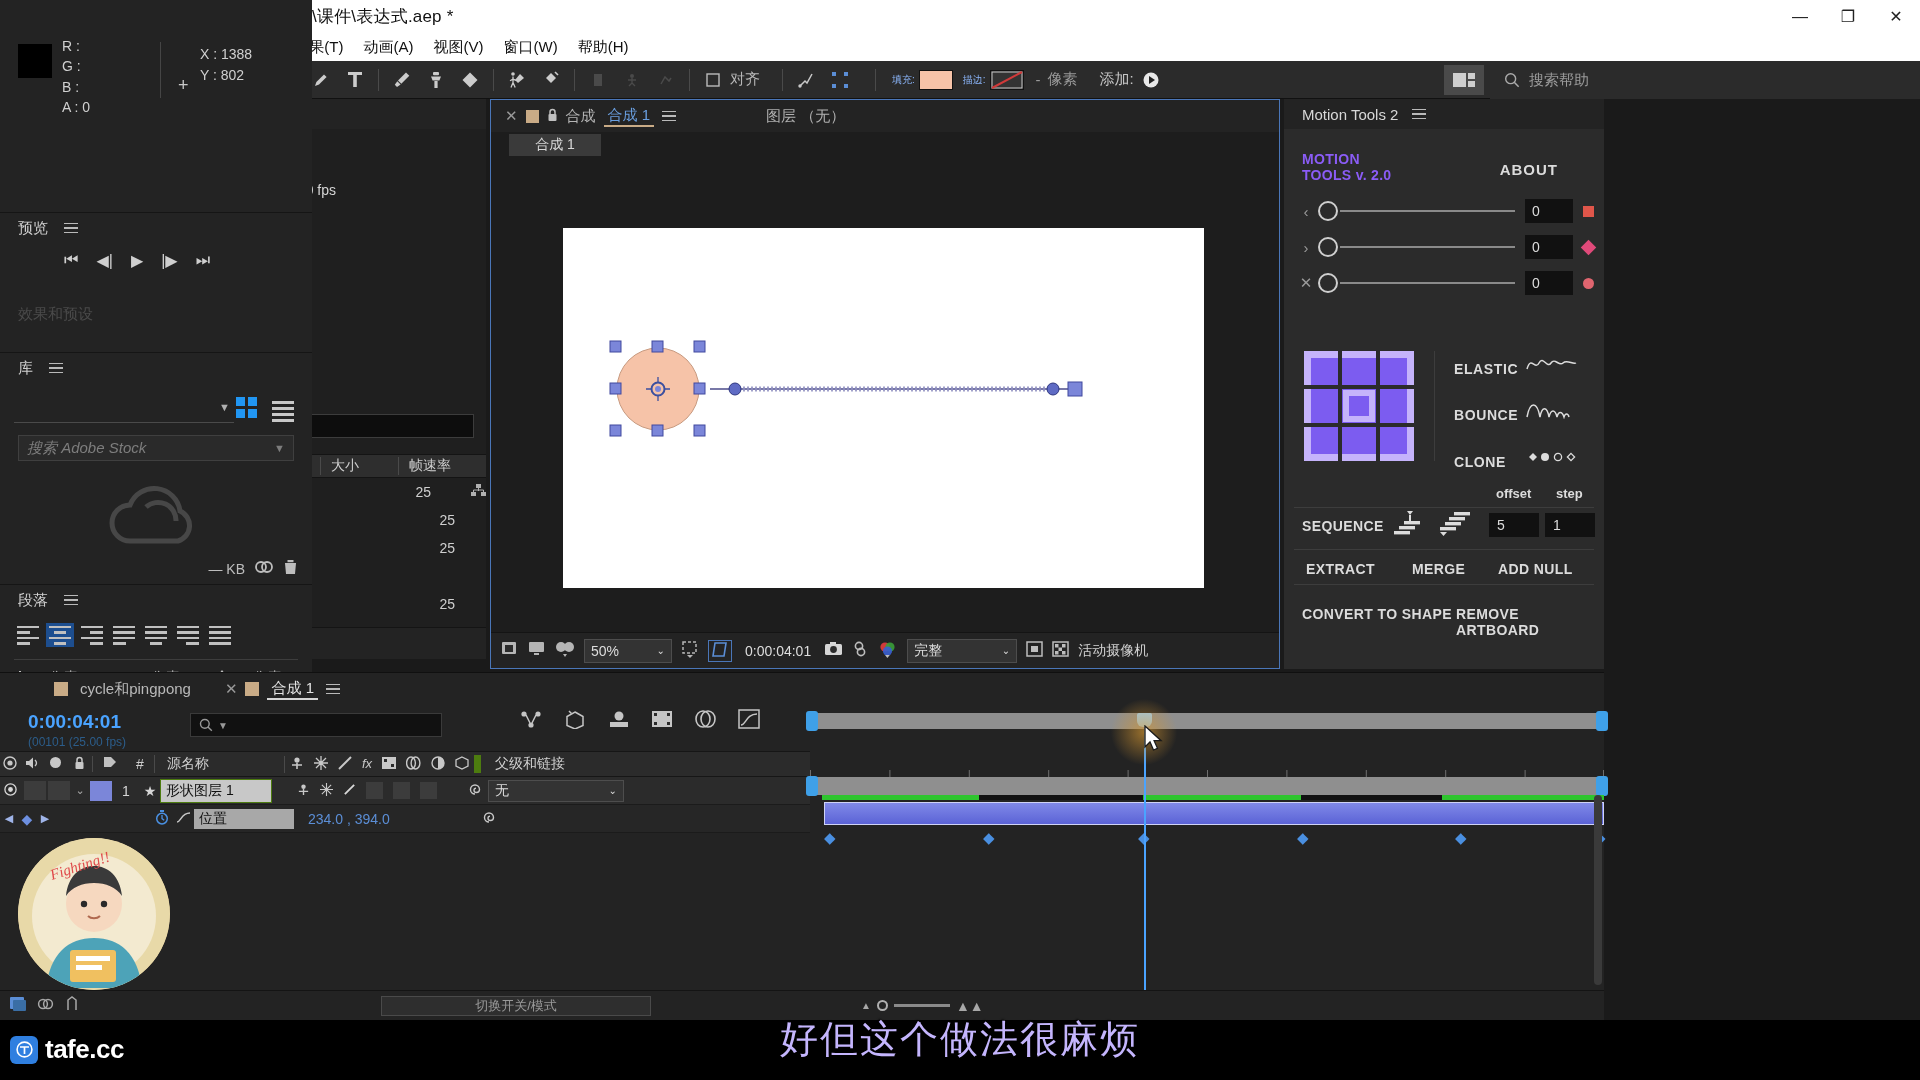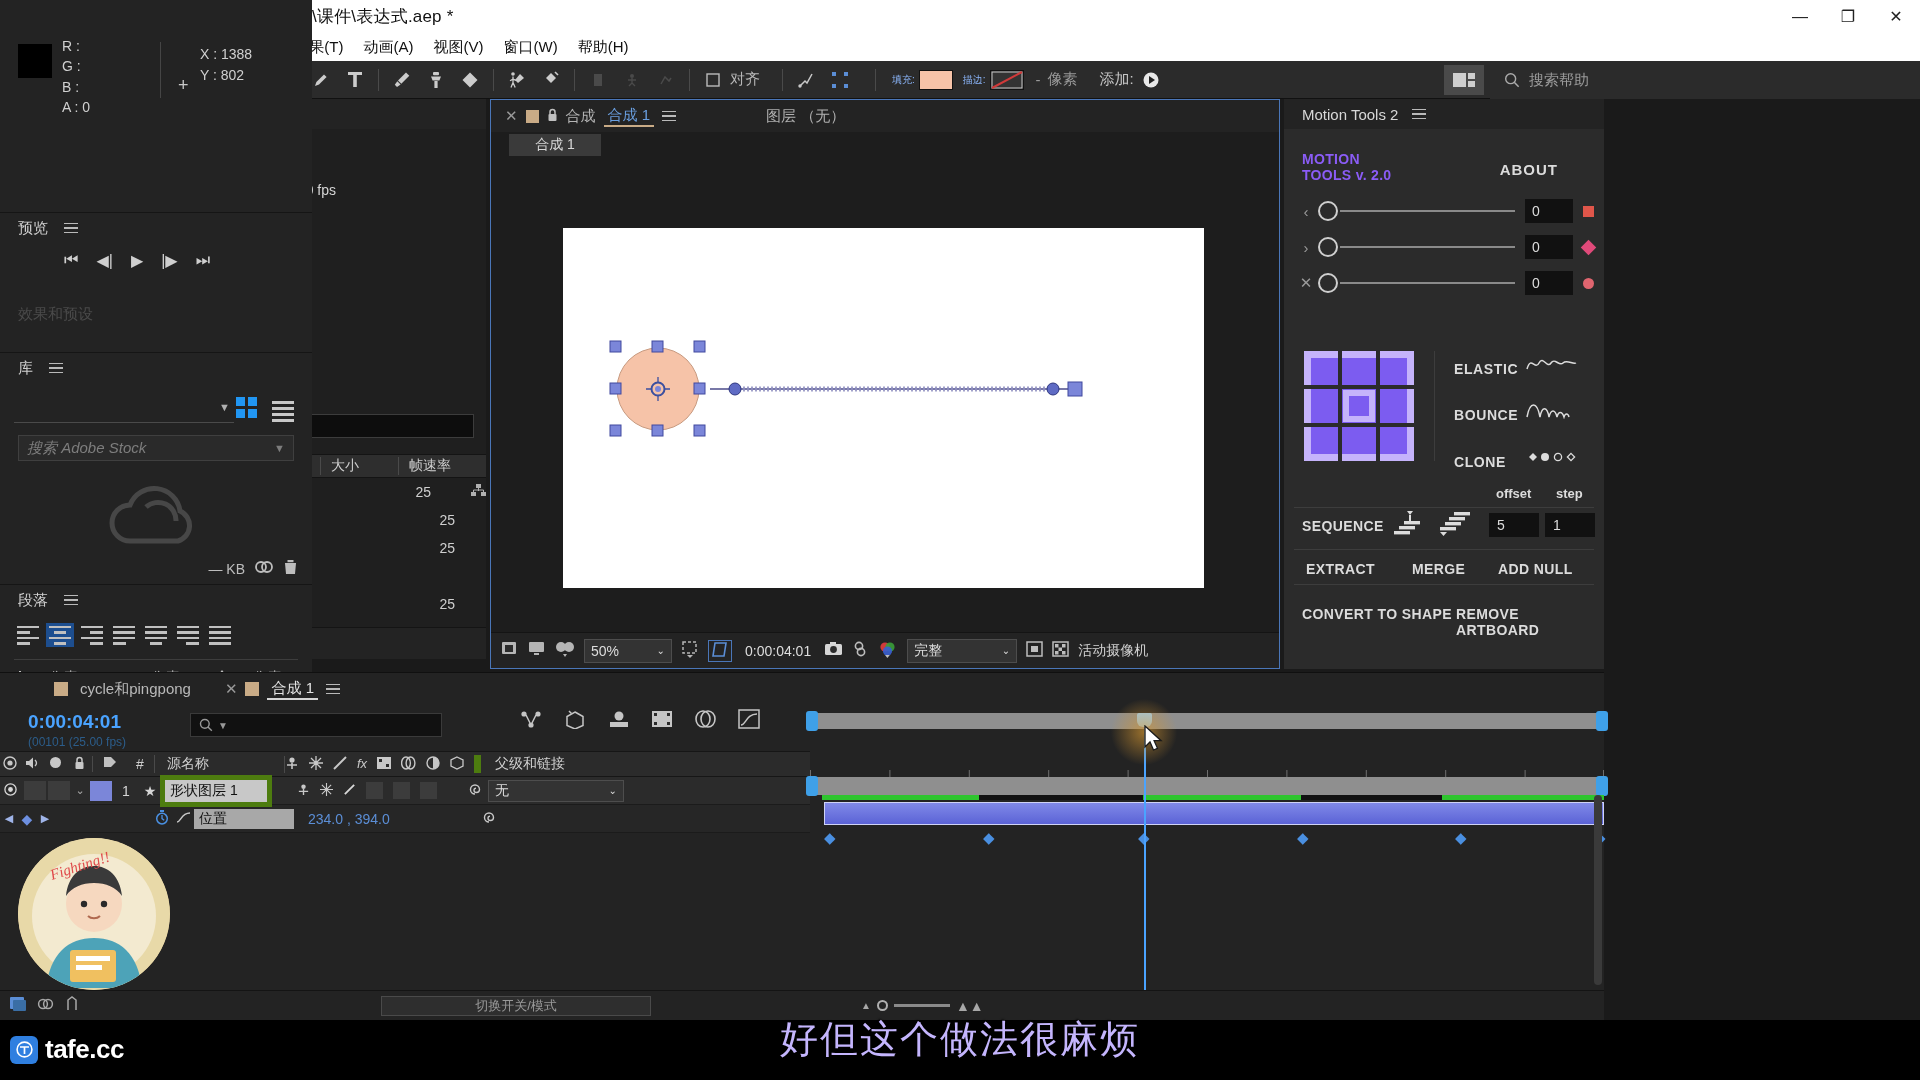--- a/index.html
+++ b/index.html
@@ -1049,21 +1049,21 @@
       <svg width="11" height="14" viewBox="0 0 11 14">
           <path d="M3 6V4a2.5 2.5 0 015 0v2" fill="none" stroke="#c8c8c8" stroke-width="1.5"></path>
           <rect x="1.5" y="6" width="8" height="7" rx="1" fill="#c8c8c8"></rect>
         </svg></span>
     <span style="width:34px;text-align:center;border-left:1px solid #4a4a4a;">
       <svg width="14" height="13" viewBox="0 0 14 13">
           <path d="M1 1h7l5 5-5 5H1z" fill="#c0c0c0"></path>
         </svg></span>
     <span style="width:28px;text-align:center;">#</span>
     <span style="width:130px;padding-left:12px;border-left:1px solid #4a4a4a;">源名称</span>
-    <span style="width:190px;display:flex;gap:10px;border-left:1px solid #4a4a4a;">
+    <span style="width:190px;display:flex;gap:10px;justify-content:center;border-left:1px solid #4a4a4a;">
       <span><svg width="14" height="14" viewBox="0 0 14 14">
             <circle cx="7" cy="4" r="2.6" fill="#c8c8c8"></circle>
             <path d="M7 6.6V13M2 9h10" stroke="#c8c8c8" stroke-width="1.6"></path>
           </svg></span>
       <span><svg width="14" height="14" viewBox="0 0 14 14">
             <path d="M7 0v14M0 7h14M2 2l10 10M12 2L2 12" stroke="#c8c8c8" stroke-width="1.3"></path>
           </svg></span>
       <span><svg width="14" height="14" viewBox="0 0 14 14">
             <path d="M1 13L13 1" stroke="#c8c8c8" stroke-width="2"></path>
           </svg></span>
@@ -1094,21 +1094,21 @@
         <svg width="13" height="13" viewBox="0 0 13 13">
             <circle cx="6.5" cy="6.5" r="5.6" fill="none" stroke="#d8d8d8" stroke-width="1.3"></circle>
             <circle cx="6.5" cy="6.5" r="2.4" fill="#d8d8d8"></circle>
           </svg></span>
       <span style="width:22px;height:19px;background:#3c3c3c;margin-left:4px;"></span>
       <span style="width:22px;height:19px;background:#3c3c3c;margin-left:2px;"></span>
       <span style="width:20px;text-align:center;color:#a8a8a8;font-size:11px;">⌄</span>
       <span style="width:22px;height:20px;background:#7b86d9;"></span>
       <span style="width:28px;text-align:center;color:#d6d6d6;">1</span>
       <span style="width:20px;text-align:center;color:#d6d6d6;">★</span>
-      <span style="width:112px;background:#c8c8c8;color:#111;padding:2px 5px;border:5px solid #4d7c0f;">形状图层 1</span>
+      <span style="width:112px;background:#c8c8c8;color:#111;padding:2px 5px;border:1px solid #4d7c0f;">形状图层 1</span>
       <span style="width:190px;display:flex;gap:10px;justify-content:center;align-items:center;">
         <span><svg width="13" height="13" viewBox="0 0 14 14">
               <circle cx="7" cy="4" r="2.4" fill="#c8c8c8"></circle>
               <path d="M7 6.4V13M2 9h10" stroke="#c8c8c8" stroke-width="1.5"></path>
             </svg></span>
         <span><svg width="13" height="13" viewBox="0 0 14 14">
               <path d="M7 0v14M0 7h14M2 2l10 10M12 2L2 12" stroke="#c8c8c8" stroke-width="1.2"></path>
             </svg></span>
         <span><svg width="13" height="13" viewBox="0 0 14 14">
               <path d="M2 12L12 2" stroke="#d8d8d8" stroke-width="2"></path>

